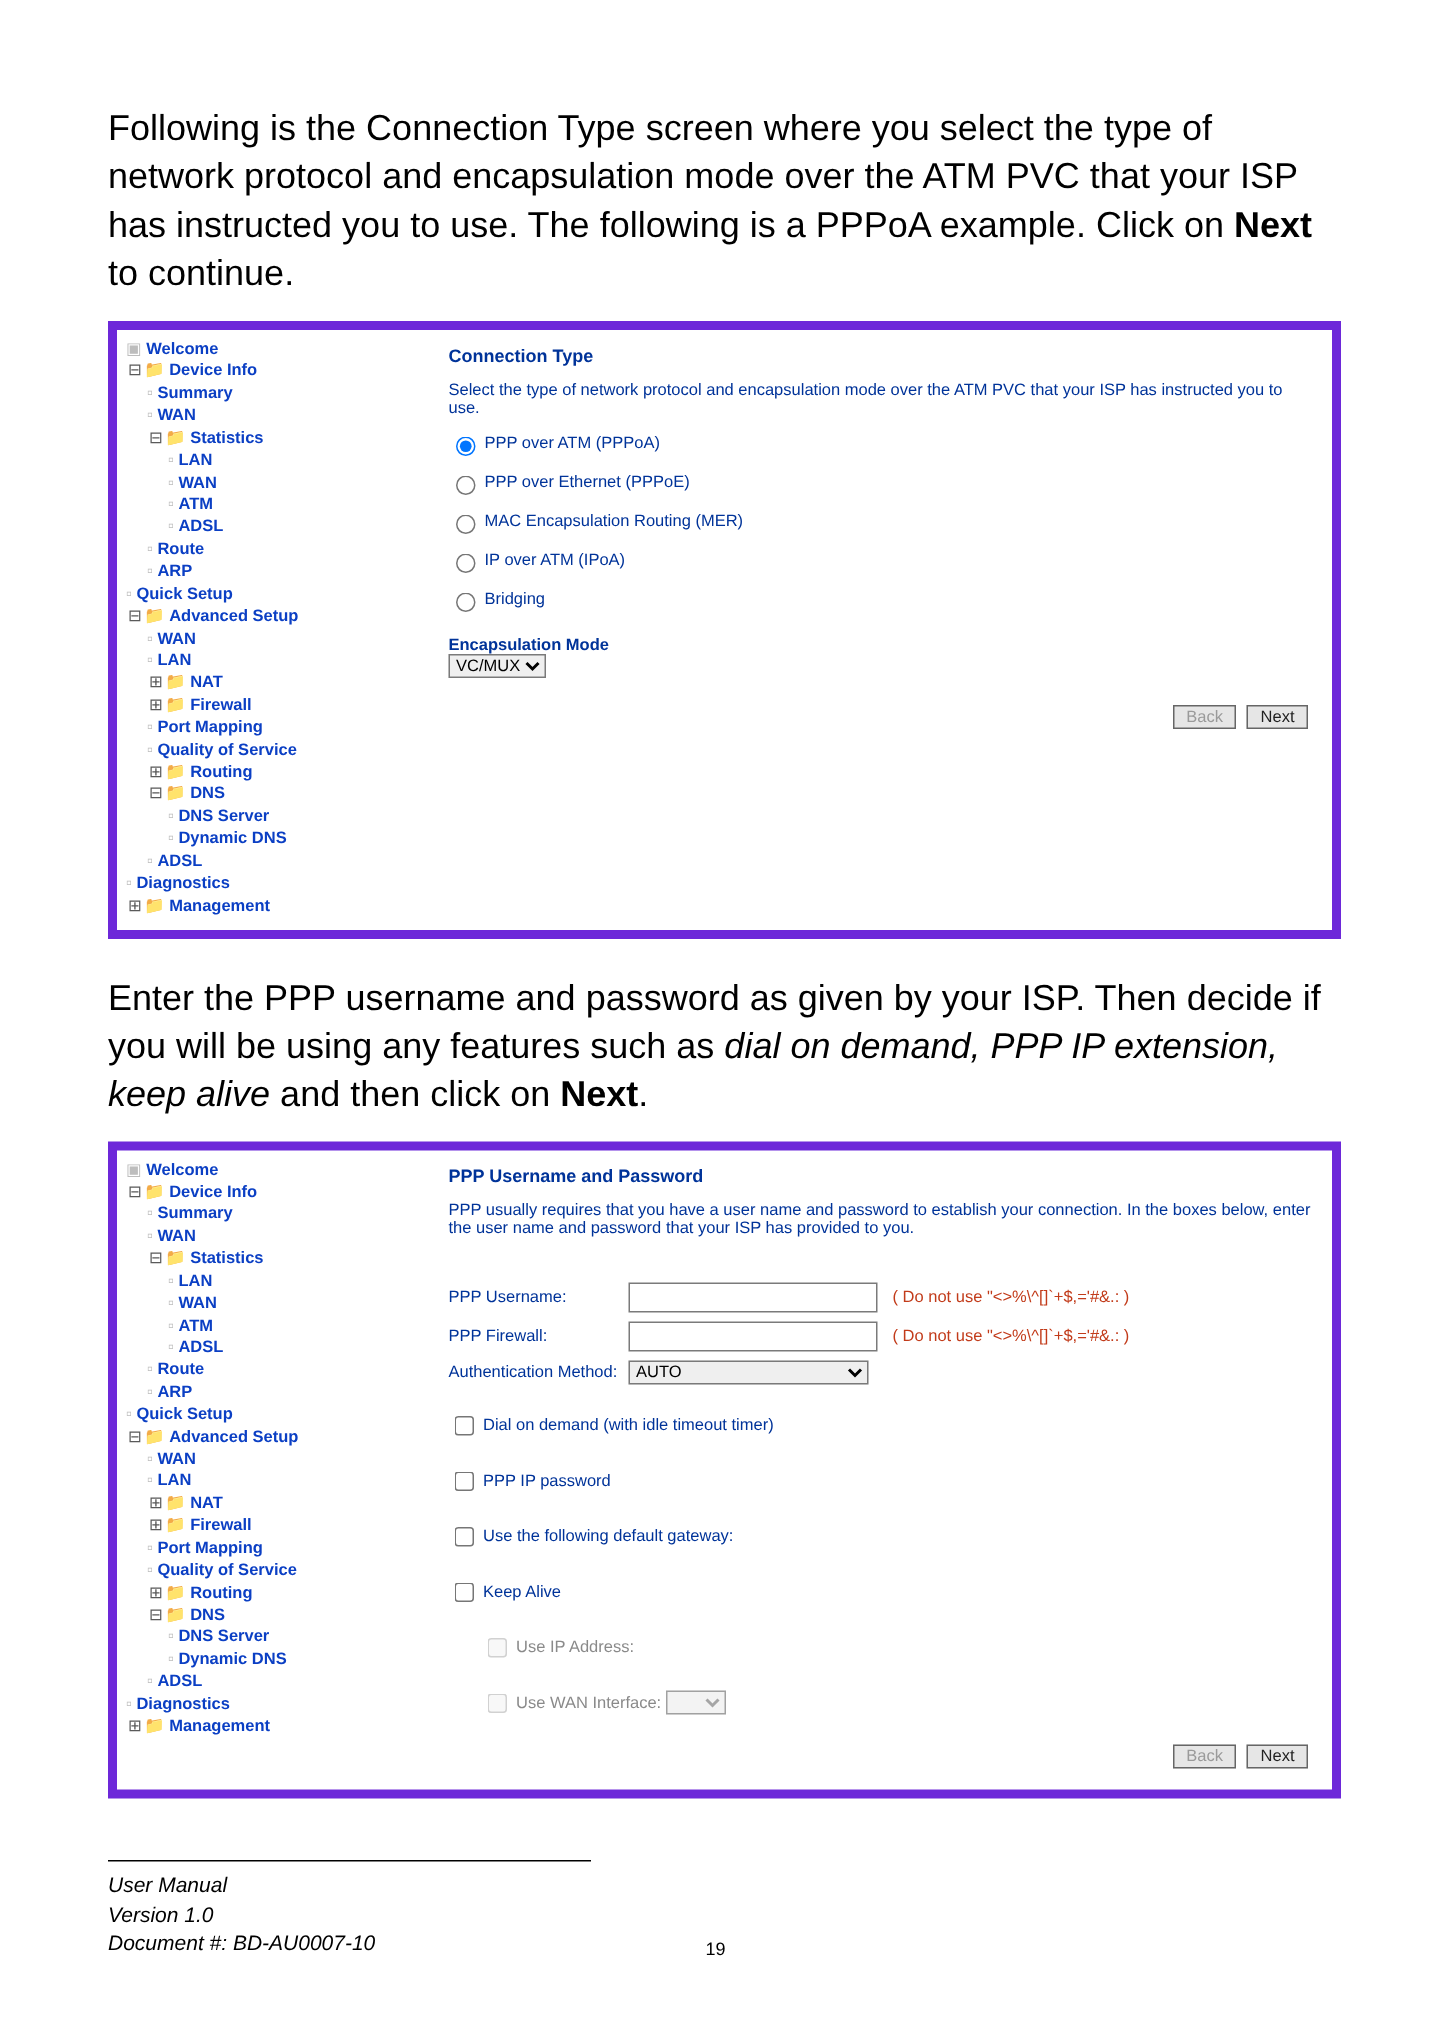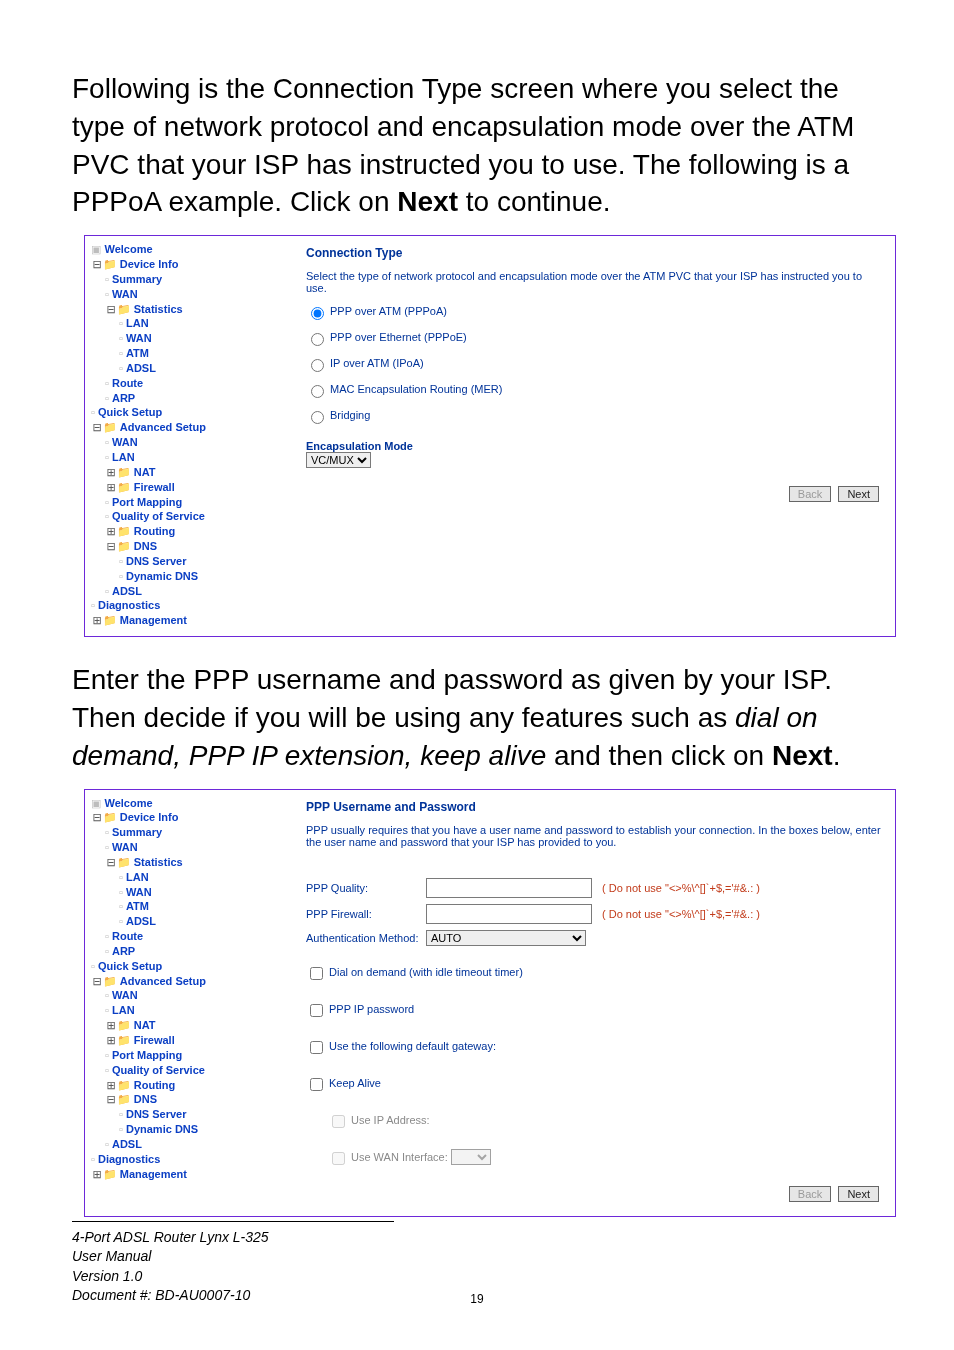--- a/index.html
+++ b/index.html
@@ -1,20 +1,20 @@
 <!DOCTYPE html>
 <html><head>
 <meta charset="utf-8">
 <style>
 html,body{margin:0;padding:0;background:#fff;font-family:Arial,Helvetica,sans-serif}
 .page{width:954px;height:1350px;margin:0 auto;position:relative;box-sizing:border-box;padding:70px 72px 40px 72px;color:#000}
-.body-text{font-size:28px;line-height:1.35;margin:0 0 14px 0}
+.body-text{font-size:24px;line-height:1.35;margin:0 0 14px 0}
 .body-text b{font-weight:700}
 .italic{font-style:italic}
-.panel{border:1px solid #6d28d9;width:810px;margin:10px 0 24px 12px;background:#fff;display:flex}
+.panel{border:6px solid #6d28d9;width:810px;margin:10px 0 24px 0;background:#fff;display:flex}
 .tree{width:197px;padding:6px 4px 8px 6px;font-size:11px;color:#0b3fc4;line-height:1.35}
 .node{white-space:nowrap}
 .node .gly{display:inline-block;width:12px;text-align:center;color:#5a5a5a}
 .node .fld{color:#c9a300}
 .node .pg{color:#bdbdbd}
 .node .txt{color:#0b3fc4;font-weight:700;cursor:pointer}
 .pad1{padding-left:14px}
 .pad2{padding-left:28px}
 .rpane{flex:1;padding:10px 14px 14px 14px;font-size:11px;color:#003399}
 .rpane h4{margin:0 0 10px 0;font-size:12px;color:#003399;font-weight:700}
@@ -74,22 +74,22 @@
     <div class="node pad2"><span class="pg">▫</span> <span class="txt">Dynamic DNS</span></div>
     <div class="node pad1"><span class="pg">▫</span> <span class="txt">ADSL</span></div>
     <div class="node"><span class="pg">▫</span> <span class="txt">Diagnostics</span></div>
     <div class="node"><span class="gly">⊞</span><span class="fld">📁</span> <span class="txt">Management</span></div>
   </div>
   <div class="rpane">
     <h4>Connection Type</h4>
     <div class="note">Select the type of network protocol and encapsulation mode over the ATM PVC that your ISP has instructed you to use.</div>
     <div class="radiorow"><input type="radio" checked="" style=""><span>PPP over ATM (PPPoA)</span></div>
     <div class="radiorow"><input type="radio" style=""><span>PPP over Ethernet (PPPoE)</span></div>
+    <div class="radiorow"><input type="radio" style=""><span>MAC Encapsulation Routing (MER)</span></div>
     <div class="radiorow"><input type="radio" style=""><span>IP over ATM (IPoA)</span></div>
-    <div class="radiorow"><input type="radio" style=""><span>MAC Encapsulation Routing (MER)</span></div>
     <div class="radiorow"><input type="radio" style=""><span>Bridging</span></div>
     <div class="enc-title">Encapsulation Mode</div>
     <select><option>VC/MUX</option></select>
     <div class="btnbar">
       <span class="btn dis">Back</span>
       <span class="btn">Next</span>
     </div>
   </div>
 </div>
 
@@ -124,21 +124,21 @@
     <div class="node pad2"><span class="pg">▫</span> <span class="txt">Dynamic DNS</span></div>
     <div class="node pad1"><span class="pg">▫</span> <span class="txt">ADSL</span></div>
     <div class="node"><span class="pg">▫</span> <span class="txt">Diagnostics</span></div>
     <div class="node"><span class="gly">⊞</span><span class="fld">📁</span> <span class="txt">Management</span></div>
   </div>
   <div class="rpane">
     <h4>PPP Username and Password</h4>
     <div class="note">PPP usually requires that you have a user name and password to establish your connection. In the boxes below, enter the user name and password that your ISP has provided to you.</div>
     <div style="height:14px"></div>
     <div class="formrow">
-      <span class="lbl">PPP Quality:</span>
+      <span class="lbl">PPP Username:</span>
       <input type="text" style="">
       <span class="hint">( Do not use "&lt;&gt;%\^[]`+$,='#&amp;.: )</span>
     </div>
     <div class="formrow">
       <span class="lbl">PPP Firewall:</span>
       <input type="password" style="">
       <span class="hint">( Do not use "&lt;&gt;%\^[]`+$,='#&amp;.: )</span>
     </div>
     <div class="formrow">
       <span class="lbl">Authentication Method:</span>
@@ -152,20 +152,19 @@
     <div class="chkrow sub"><input type="checkbox" disabled="" style=""><span style="color:#8a8a8a">Use WAN Interface:</span> <select disabled=""><option></option></select></div>
     <div class="btnbar">
       <span class="btn dis">Back</span>
       <span class="btn">Next</span>
     </div>
   </div>
 </div>
 
 <div class="footer">
   <hr class="ftr">
-  <div class="it">4-Port ADSL Router Lynx L-325</div>
   <div class="it">User Manual</div>
   <div class="it">Version 1.0</div>
   <div class="it">Document #:  BD-AU0007-10</div>
 </div>
 <div class="pgnum">19</div>
 
 </div>
 
 </body></html>

